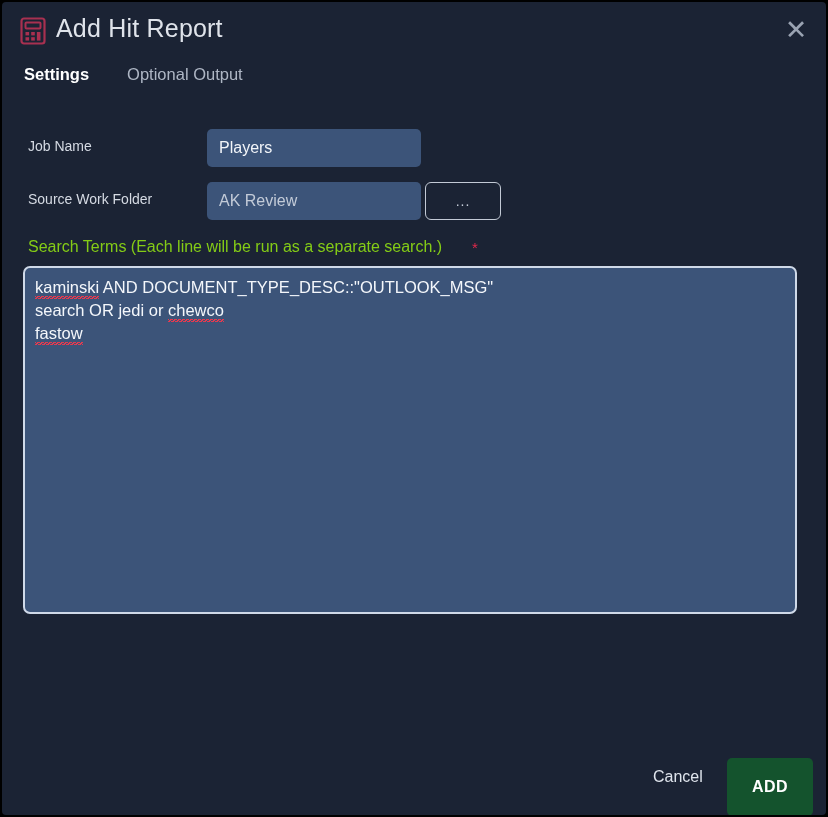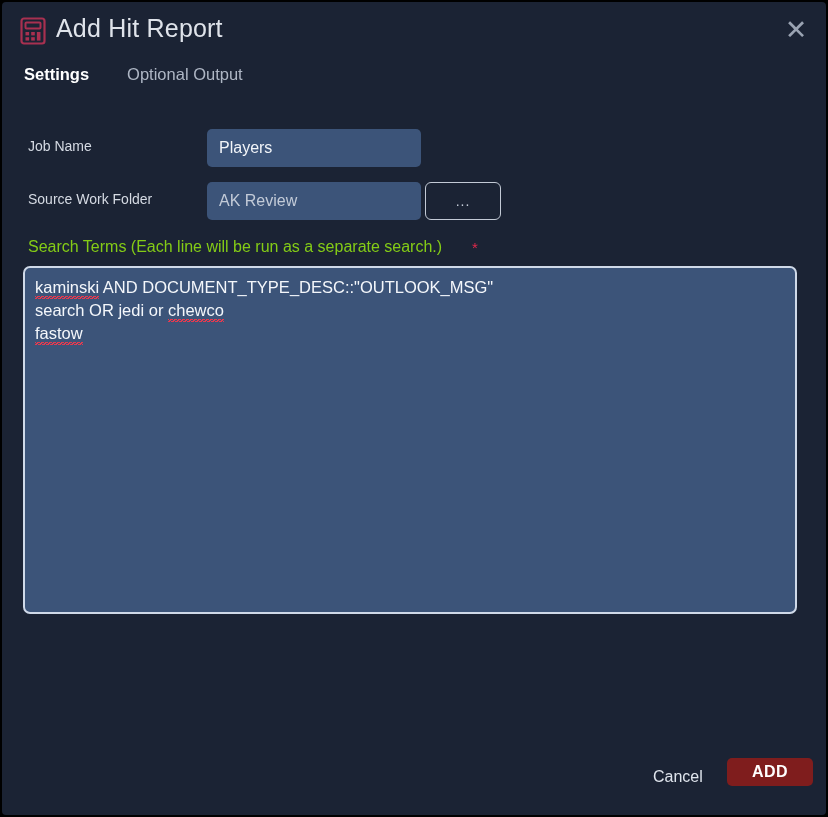--- a/index.html
+++ b/index.html
@@ -198,22 +198,22 @@
     background: none;
     border: none;
     cursor: pointer;
     font-family: "Liberation Sans", sans-serif;
   }
   .add-btn {
     position: absolute;
     left: 725px;
     top: 756px;
     width: 86px;
-    height: 28px;
-    background: #7f1d1d;
+    height: 58px;
+    background: #14532d;
     border: none;
     border-radius: 5px;
     color: #ffffff;
     font-size: 16px;
     font-weight: bold;
     letter-spacing: 0.5px;
     cursor: pointer;
     font-family: "Liberation Sans", sans-serif;
   }
 </style>

